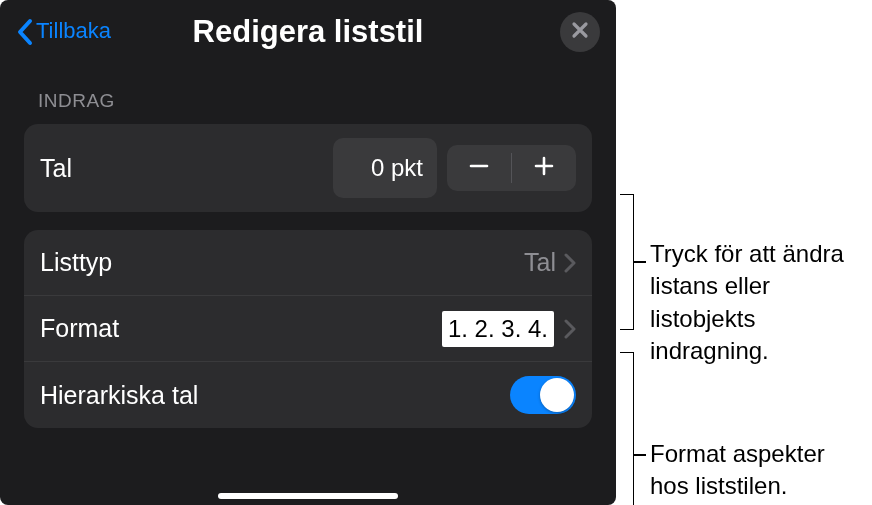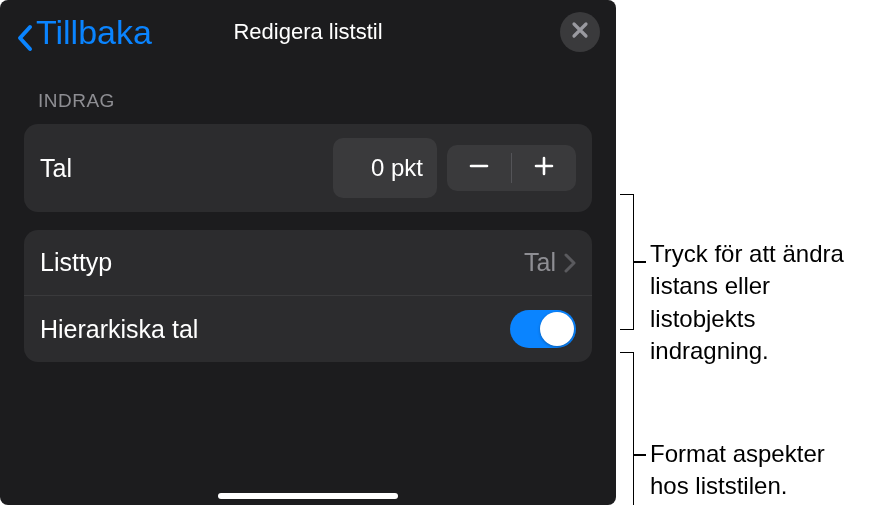--- a/index.html
+++ b/index.html
@@ -26,38 +26,38 @@
     .header {
       height: 64px;
       display: flex;
       align-items: center;
       justify-content: space-between;
       padding: 0 16px;
       position: relative;
     }
     .back-button {
       display: flex;
-      align-items: flex-end;
+      align-items: flex-start;
       color: #0a84ff;
-      font-size: 34px;
+      font-size: 22px;
       font-weight: 400;
       cursor: pointer;
     }
     .back-chevron {
       margin-right: 2px;
       display: flex;
       align-items: center;
     }
     .header-title {
       position: absolute;
       left: 50%;
       transform: translateX(-50%);
       color: #fff;
-      font-size: 22px;
-      font-weight: 400;
+      font-size: 31px;
+      font-weight: 700;
     }
     .close-button {
       width: 40px;
       height: 40px;
       border-radius: 50%;
       background: #3a3a3c;
       display: flex;
       align-items: center;
       justify-content: center;
       cursor: pointer;
@@ -252,20 +252,29 @@
     <div class="row">
       <div class="row-label">Listtyp</div>
       <div class="row-value-text">Tal</div>
       <div class="chevron-right">
         <svg width="12" height="20" viewBox="0 0 12 20">
             <path d="M2 2 L10 10 L2 18" stroke="#5a5a5e" stroke-width="3" stroke-linecap="round" stroke-linejoin="round" fill="none"></path>
           </svg>
       </div>
     </div>
     <div class="row">
+      <div class="row-label">Format</div>
+      <div class="format-badge">1. 2. 3. 4.</div>
+      <div class="chevron-right">
+        <svg width="12" height="20" viewBox="0 0 12 20">
+            <path d="M2 2 L10 10 L2 18" stroke="#5a5a5e" stroke-width="3" stroke-linecap="round" stroke-linejoin="round" fill="none"></path>
+          </svg>
+      </div>
+    </div>
+    <div class="row">
       <div class="row-label">Hierarkiska tal</div>
       <div class="toggle">
         <div class="toggle-knob"></div>
       </div>
     </div>
   </div>
 
   <div class="home-indicator"></div>
 </div>
 

